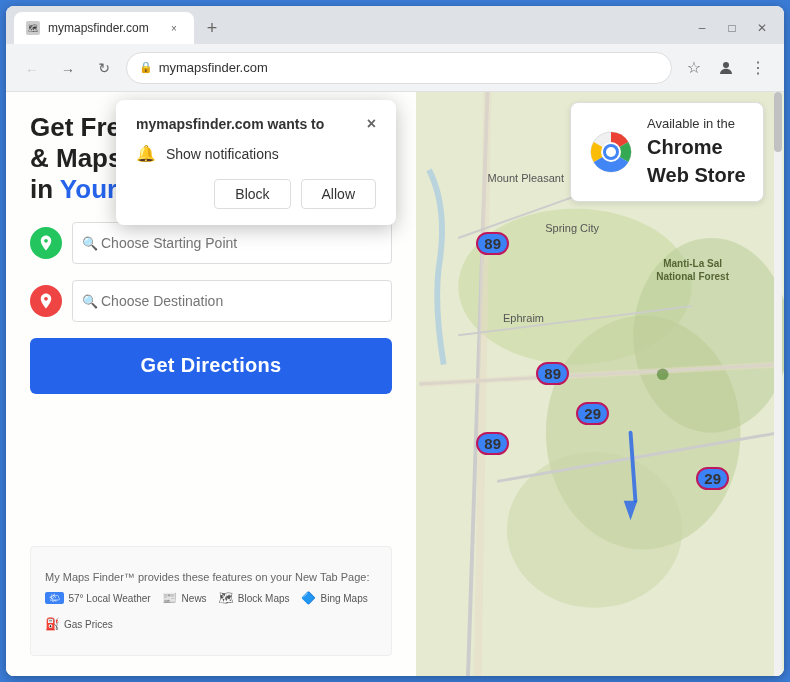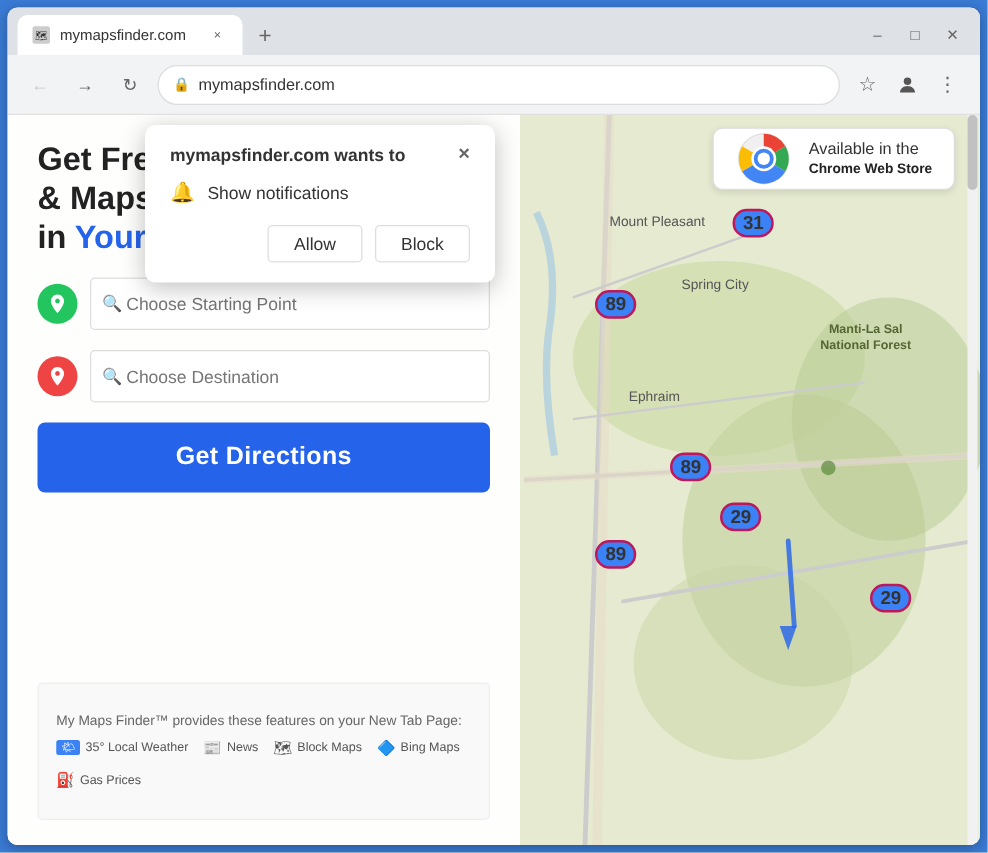--- a/index.html
+++ b/index.html
@@ -306,42 +306,42 @@
     }
 
     
     .cws-banner {
       position: absolute;
       top: 10px;
       right: 20px;
       background: #fff;
       border: 1px solid #ddd;
       border-radius: 8px;
-      padding: 0 16px;
+      padding: 12px 16px;
       display: flex;
       align-items: center;
       gap: 12px;
       box-shadow: 0 2px 6px rgba(0,0,0,0.1);
       width: 194px;
     }
 
     .chrome-logo {
       width: 48px;
       height: 48px;
       flex-shrink: 0;
     }
 
     .cws-text {
       font-size: 13px;
       color: #333;
       line-height: 1.4;
     }
 
     .cws-text .cws-title {
-      font-size: 11px;
+      font-size: 20px;
       font-weight: 600;
       color: #222;
     }
 
     
     .notification-popup {
       position: absolute;
       top: 8px;
       left: 110px;
       background: #fff;
@@ -559,21 +559,21 @@
         </div>
       </div>
 
       <button class="get-directions-btn">Get Directions</button>
 
       <div class="features-bar">
         <div class="features-text">My Maps Finder™ provides these features on your New Tab Page:</div>
         <div class="features-icons">
           <div class="feature-item">
             <span class="temp-badge">🌤</span>
-            <span>35° Local Weather</span>
+            <span>57° Local Weather</span>
           </div>
           <div class="feature-item">
             <span style="font-size:12px;">📰</span>
             <span>News</span>
           </div>
           <div class="feature-item">
             <span style="font-size:12px;">🗺</span>
             <span>Block Maps</span>
           </div>
           <div class="feature-item">
@@ -620,22 +620,22 @@
     <div class="notification-popup">
       <div class="popup-header">
         <span class="popup-title">mymapsfinder.com wants to</span>
         <span class="popup-close">×</span>
       </div>
       <div class="popup-row">
         <span class="bell-icon">🔔</span>
         <span>Show notifications</span>
       </div>
       <div class="popup-buttons">
+        <button class="popup-btn block">Block</button>
         <button class="popup-btn allow">Allow</button>
-        <button class="popup-btn block">Block</button>
       </div>
     </div>
 
     <div class="scrollbar">
       <div class="scrollbar-thumb"></div>
     </div>
 
   </div>
 </div>
 

